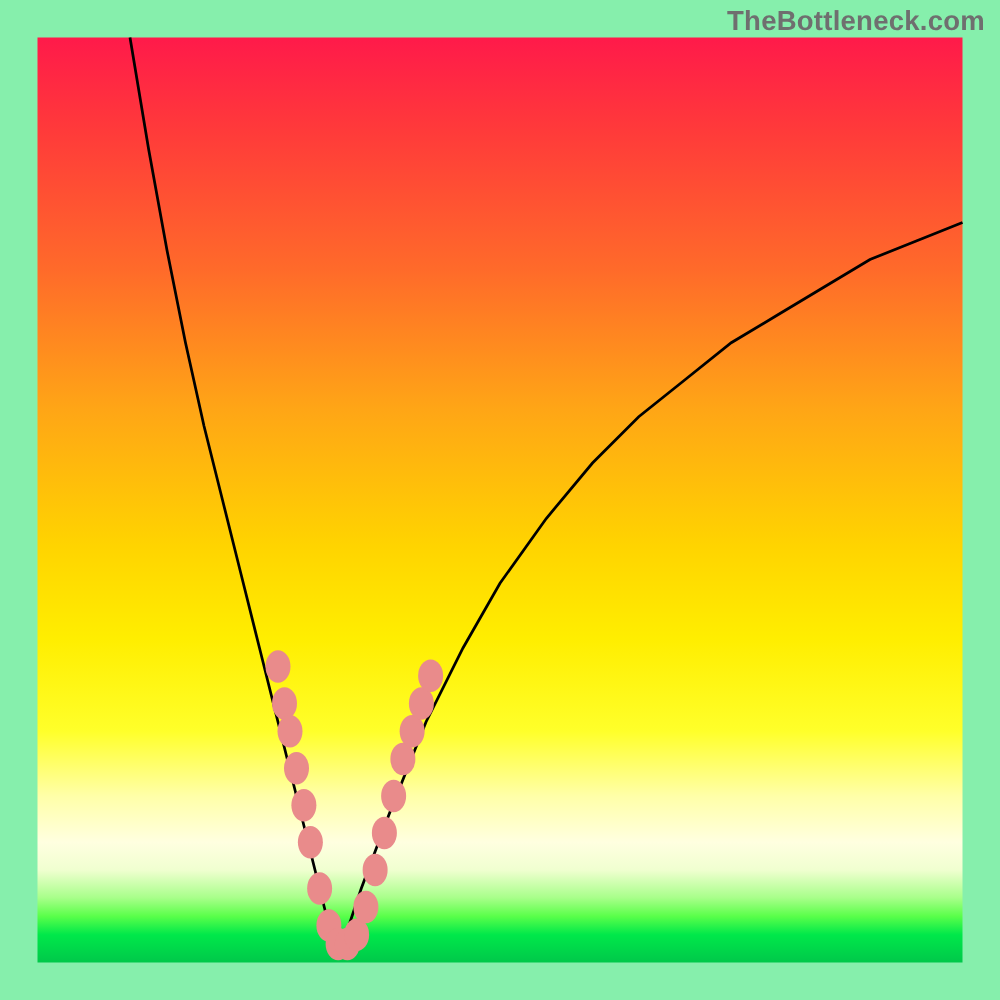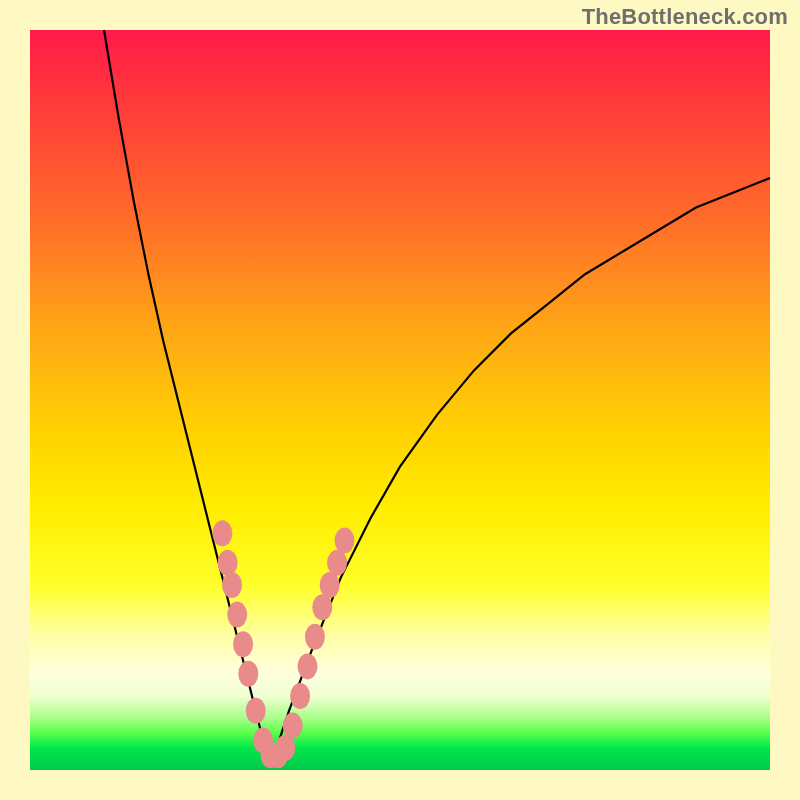--- a/index.html
+++ b/index.html
@@ -1,21 +1,21 @@
 <!DOCTYPE html>
 <html><head>
 <meta charset="utf-8">
 <style>
   * { margin: 0; padding: 0; box-sizing: border-box; }
   html, body { width: 800px; height: 800px; overflow: hidden; background: #000; }
   .container {
     position: relative;
     width: 800px;
     height: 800px;
-    background: #fef9c3;
+    background: #86efac;
     padding-left: 40px;
   }
   .plot-area {
     position: absolute;
     left: 30px;
     top: 30px;
     width: 740px;
     height: 740px;
     background: linear-gradient(to bottom,
       #ff1a4a 0%,

